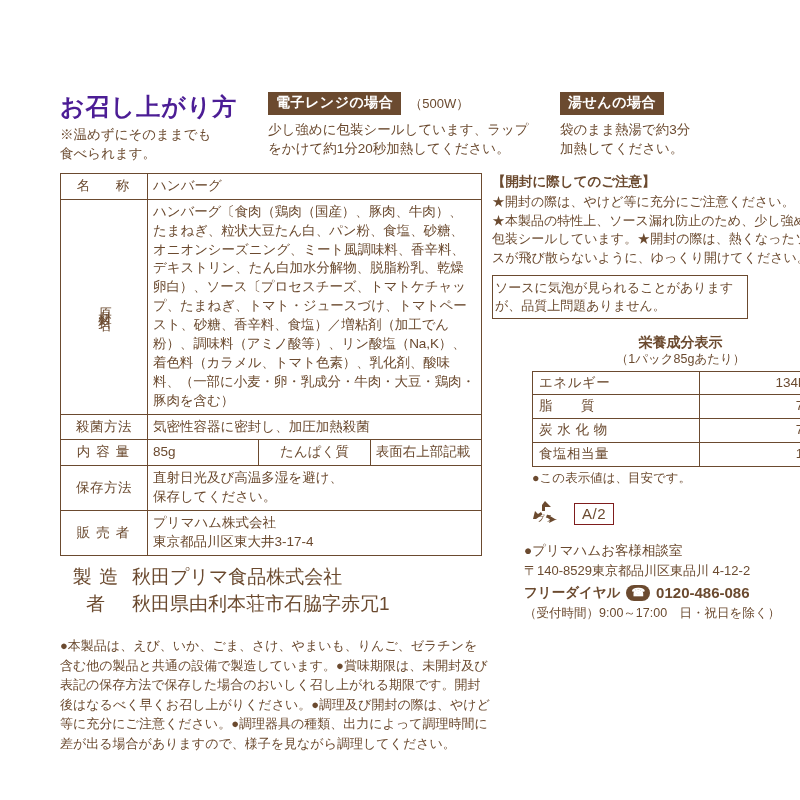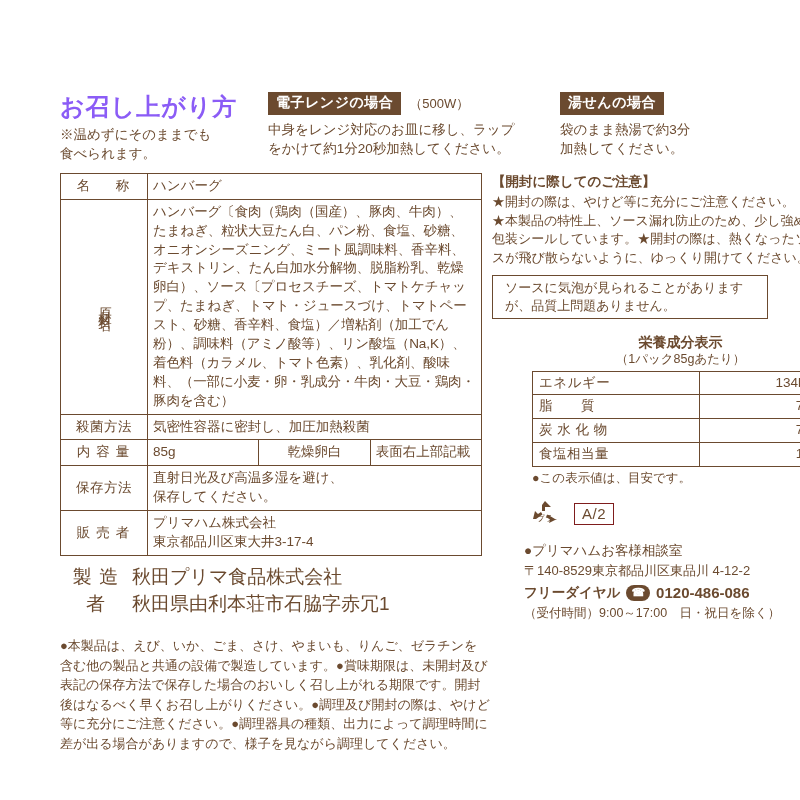--- a/index.html
+++ b/index.html
@@ -21,21 +21,21 @@
   .head-row{
     display:flex;
     align-items:flex-start;
     gap:12px;
   }
   .head-title{
     font-size:24px;
     font-weight:bold;
     letter-spacing:1px;
     white-space:nowrap;
-    color:#8b5cf6;
+    color:#4c1d95;
     line-height:1.1;
     padding-top:2px;
   }
   .head-note{
     font-size:13.5px;
     line-height:1.35;
     margin-top:6px;
     white-space:nowrap;
   }
   .head-left{width:196px;flex:0 0 196px;}
@@ -132,21 +132,21 @@
     margin-bottom:2px;
   }
   .open-list{
     font-size:13px;
     line-height:1.44;
   }
   .note-box{
     border:1px solid #6b4a2f;
     font-size:13px;
     line-height:1.4;
-    padding:3px 12px;
+    padding:3px 2px;
     margin-top:7px;
     width:250px;
   }
 
   
   .nutri{
     margin-top:14px;
     width:297px;
     margin-left:40px;
   }
@@ -232,21 +232,21 @@
 
   <div class="head-row">
     <div class="head-left">
       <div class="head-title">お召し上がり方</div>
       <div class="head-note" style="white-space:pre-line;">※温めずにそのままでも
 食べられます。</div>
     </div>
 
     <div class="mw-block">
       <span class="box-head">電子レンジの場合</span><span class="watt">（500W）</span>
-      <div class="blk-body" style="white-space:pre-line;">中身をレンジ対応のお皿に移し、ラップ
+      <div class="blk-body" style="white-space:pre-line;">少し強めに包装シールしています、ラップ
 をかけて約1分20秒加熱してください。</div>
     </div>
 
     <div class="yu-block">
       <span class="box-head">湯せんの場合</span>
       <div class="blk-body" style="white-space:pre-line;">袋のまま熱湯で約3分
 加熱してください。</div>
     </div>
   </div>
 
@@ -265,21 +265,21 @@
           </td>
           <td class="val top ingredients" colspan="3">ハンバーグ〔食肉（鶏肉（国産）、豚肉、牛肉）、たまねぎ、粒状大豆たん白、パン粉、食塩、砂糖、オニオンシーズニング、ミート風調味料、香辛料、デキストリン、たん白加水分解物、脱脂粉乳、乾燥卵白）、ソース〔プロセスチーズ、トマトケチャップ、たまねぎ、トマト・ジュースづけ、トマトペースト、砂糖、香辛料、食塩）／増粘剤（加工でん粉）、調味料（アミノ酸等）、リン酸塩（Na,K）、着色料（カラメル、トマト色素）、乳化剤、酸味料、（一部に小麦・卵・乳成分・牛肉・大豆・鶏肉・豚肉を含む）</td>
         </tr>
         <tr>
           <td class="lbl">殺菌方法</td>
           <td class="val" colspan="3">気密性容器に密封し、加圧加熱殺菌</td>
         </tr>
         <tr>
           <td class="lbl spread">内容量</td>
           <td class="val" style="width:72px;">85g</td>
-          <td class="val" style="width:78px;text-align:center;">乾燥卵白</td>
+          <td class="val" style="width:78px;text-align:center;">たんぱく質</td>
           <td class="val">表面右上部記載</td>
         </tr>
         <tr>
           <td class="lbl">保存方法</td>
           <td class="val" colspan="3" style="white-space:pre-line;">直射日光及び高温多湿を避け、
 保存してください。</td>
         </tr>
         <tr>
           <td class="lbl spread">販売者</td>
           <td class="val maker" colspan="3" style="white-space:pre-line;">プリマハム株式会社

